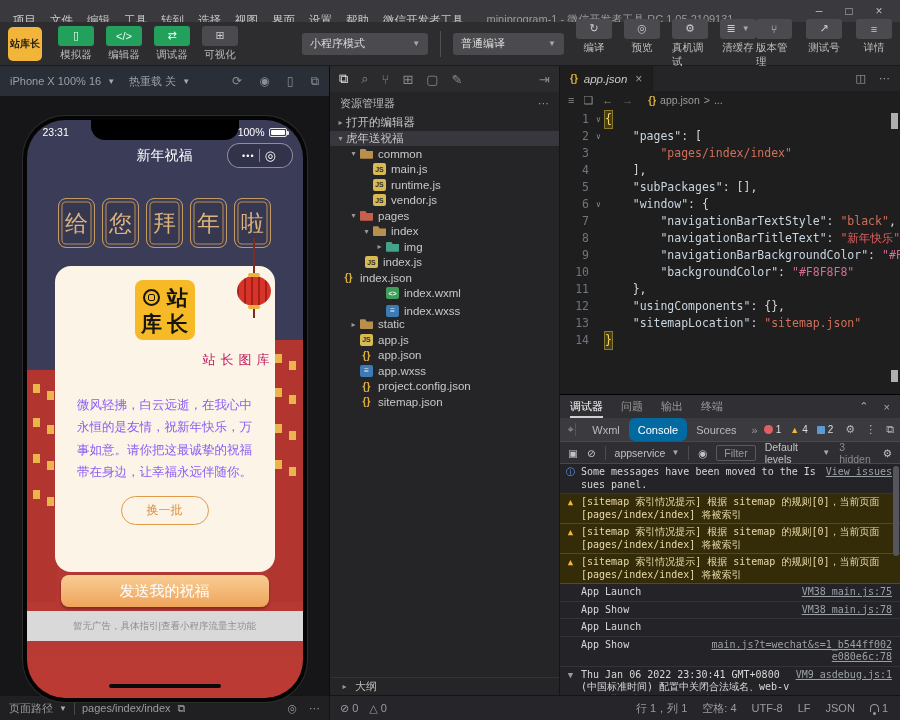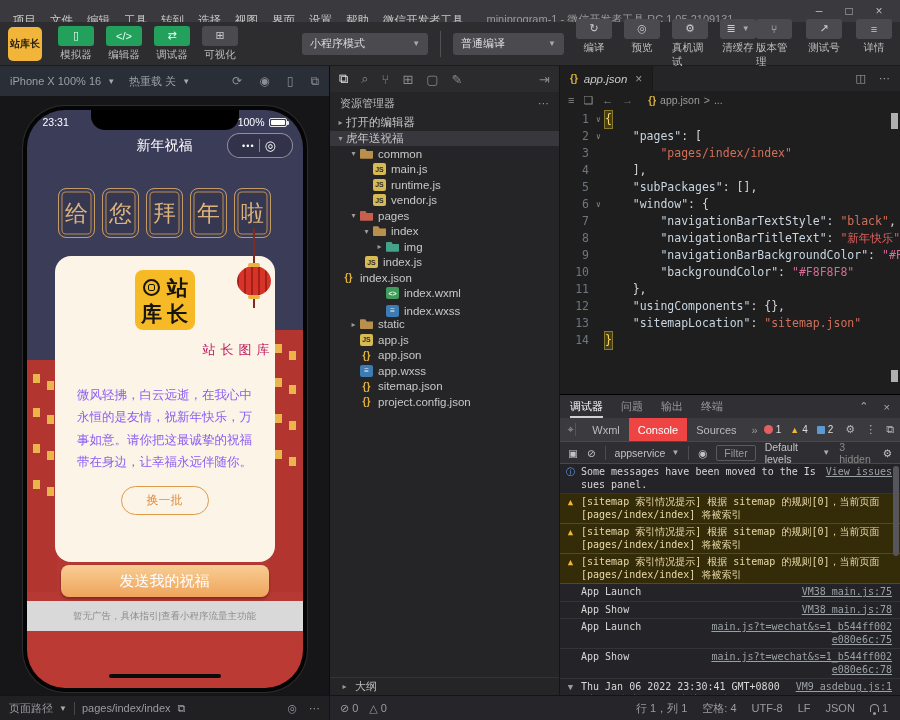--- a/index.html
+++ b/index.html
@@ -35,21 +35,21 @@
   .tb-right { margin-left:auto; display:flex; gap:14px; }
 
   
   .main { flex:1; display:flex; min-height:0; }
 
   
   .sim { width:330px; flex:none; background:#161618; display:flex; flex-direction:column; border-right:1px solid #0c0c0c; }
   .sim-bar { height:30px; flex:none; background:#2a2e36; display:flex; align-items:center; padding:0 10px;
              font-size:11px; color:#9aa0a8; gap:14px; }
   .sim-icons { margin-left:auto; display:flex; gap:17px; font-size:12px; color:#8a8f96; }
-  .stage { flex:1; position:relative; }
+  .stage { flex:1; position:relative;margin-top:10px; }
   .phone { position:absolute; left:50%; top:10px; transform:translateX(-50%); width:284px; height:586px;
            background:#050505; border-radius:42px; padding:4px; box-shadow:0 0 0 1px #2c2c2c; }
   .screen { position:relative; width:100%; height:100%; border-radius:38px; overflow:hidden;
             background:linear-gradient(180deg,#3b3c58 0%,#3b3c58 43%,#aa3631 50%,#bc3a34 100%); }
   .notch { position:absolute; top:0; left:50%; transform:translateX(-50%); width:148px; height:20px;
            background:#000; border-radius:0 0 14px 14px; z-index:6; }
   .pstatus { position:relative; z-index:7; display:flex; justify-content:space-between; align-items:center;
              padding:6px 16px 0; color:#fff; font-size:10.5px; }
   .batt-wrap { display:flex; align-items:center; gap:4px; }
   .batt { width:18px; height:9px; border:1px solid #e8e8e8; border-radius:2px; position:relative; }
@@ -151,21 +151,21 @@
   .dbg { flex:1; display:flex; flex-direction:column; min-height:0; background:#242428; }
   .dbg-tabs { height:23px; flex:none; background:#303034; display:flex; align-items:stretch; font-size:11px;
               color:#9a9a9a; padding:0 10px; gap:18px; }
   .dbg-tab { display:flex; align-items:center; }
   .dbg-tab.active { color:#fff; box-shadow:inset 0 -2px 0 #cfcfcf; }
   .dbg-win { margin-left:auto; display:flex; align-items:center; gap:15px; color:#aaa; font-size:11px; }
   .dt-bar { height:24px; flex:none; background:#3a3a3f; display:flex; align-items:center; font-size:11px;
             color:#bbb; padding:0 6px; border-bottom:1px solid #48484d; }
   .insp { width:22px; text-align:center; border-right:1px solid #555; margin-right:7px; color:#9a9a9a; }
   .dt-tab { padding:0 9px; display:flex; align-items:center; height:100%; }
-  .dt-tab.active { background:#ef4444; color:#fff; }
+  .dt-tab.active { background:#0369a1; color:#fff;border-radius:6px; }
   .dt-chev { color:#9a9a9a; padding:0 6px; }
   .badges { margin-left:auto; display:flex; align-items:center; gap:9px; font-size:10px; color:#ddd; }
   .bdg { display:flex; align-items:center; gap:3px; }
   .err-dot { width:9px; height:9px; border-radius:50%; background:#e35f5f; display:inline-block; }
   .warn-tri { color:#f0b73a; font-size:9px; }
   .info-sq { width:8px; height:8px; background:#5b9bd5; border-radius:1px; display:inline-block; }
   .dt-icons { display:flex; align-items:center; gap:10px; margin-left:12px; color:#b5b5b5; }
   .con-bar { height:22px; flex:none; background:#2e2e33; display:flex; align-items:center; gap:9px; padding:0 8px;
              font-size:10.5px; color:#c2c2c2; border-bottom:1px solid #47474c; }
   .cb-div { width:1px; height:14px; background:#4c4c52; }
@@ -453,26 +453,26 @@
             <span>app.json</span>
           </div>
           <div class="trow" style="padding-left: 18px;">
             <span class="tarrow"></span>
             <span class="ti wxss"></span>
             <span>app.wxss</span>
           </div>
           <div class="trow" style="padding-left: 18px;">
             <span class="tarrow"></span>
             <span class="ti json"></span>
+            <span>project.config.json</span>
+          </div>
+          <div class="trow" style="padding-left: 18px;">
+            <span class="tarrow"></span>
+            <span class="ti json"></span>
             <span>sitemap.json</span>
-          </div>
-          <div class="trow" style="padding-left: 18px;">
-            <span class="tarrow"></span>
-            <span class="ti json"></span>
-            <span>project.config.json</span>
           </div>
         </div>
       <div class="outline">
         <span class="tarrow">▸</span>
         <span>大纲</span>
       </div>
     </div>
 
     <div class="rcol">
       <div class="editor">
@@ -603,21 +603,20 @@
                 <span class="clink">VM38 main.js:75</span>
               </div>
               <div class="crow log">
                 <span class="ci gray"></span>
                 <span class="ctext">App Show</span>
                 <span class="clink">VM38 main.js:78</span>
               </div>
               <div class="crow log">
                 <span class="ci gray"></span>
                 <span class="ctext">App Launch</span>
-                <span class="clink">main.js?t=wechat&amp;s=1_b544ff002e080e6c:75</span>
               </div>
               <div class="crow log">
                 <span class="ci gray"></span>
                 <span class="ctext">App Show</span>
                 <span class="clink">main.js?t=wechat&amp;s=1_b544ff002e080e6c:78</span>
               </div>
               <div class="crow group">
                 <span class="ci gray">▼</span>
                 <span class="ctext">Thu Jan 06 2022 23:30:41 GMT+0800 (中国标准时间) 配置中关闭合法域名、web-view（业务域名）、TLS 版本以及 HTTPS 证书检查</span>
                 <span class="clink">VM9 asdebug.js:1</span>

